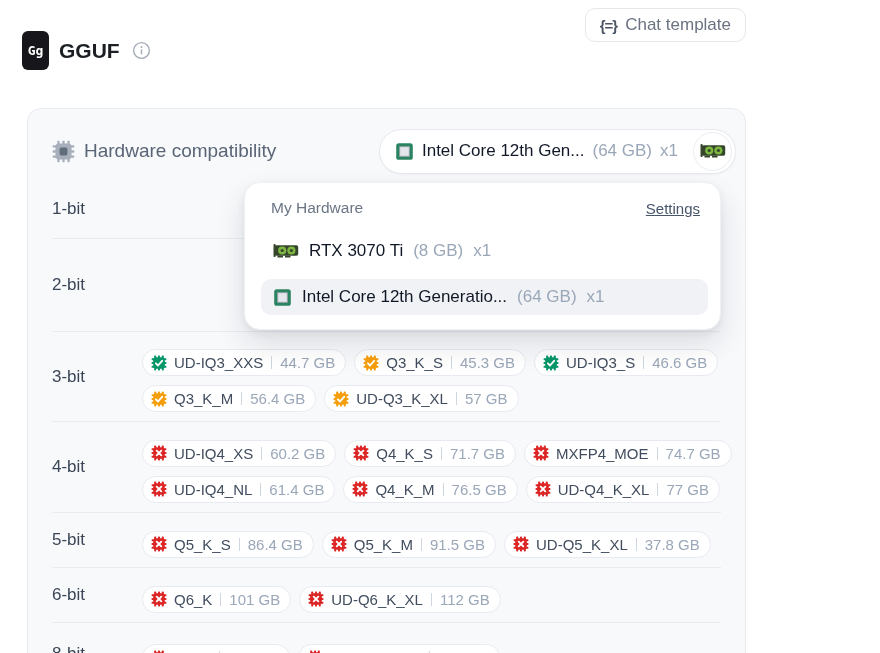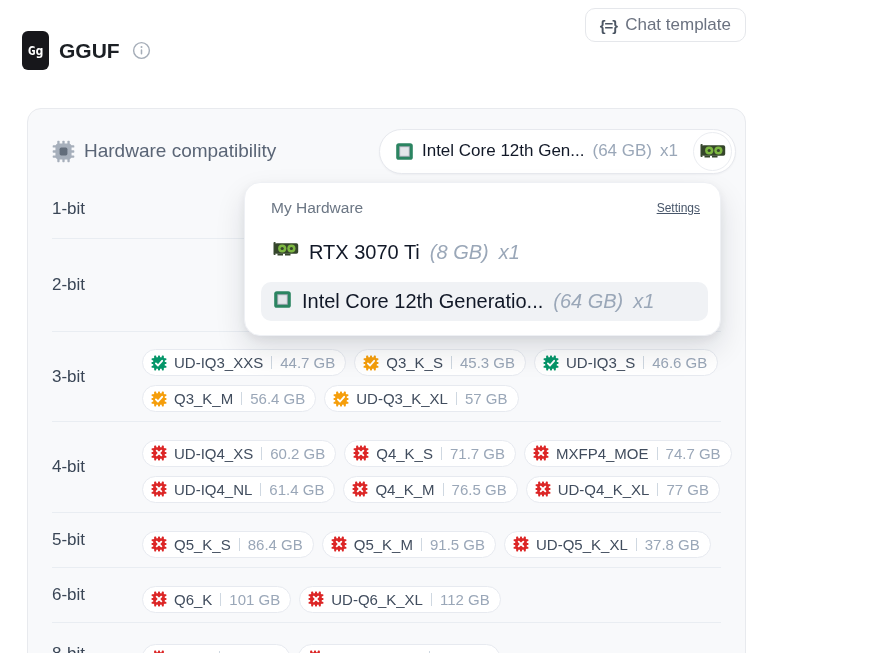--- a/index.html
+++ b/index.html
@@ -60,27 +60,27 @@
   .qname { color:#414d5e; font-weight:500; white-space:nowrap; }
   .qsep { width:1px; height:13px; background:#cfd8e1; margin:0 1px; }
   .qsize { color:#9aa7b8; white-space:nowrap; }
 
   
   .popover { position:absolute; left:216px; top:73px; width:477px; z-index:5; background:#fff;
     border:1px solid #eef0f4; border-radius:16px; padding:14px 12px 14px 16px;
     box-shadow:0 14px 30px rgba(15,23,42,.12), 0 3px 8px rgba(15,23,42,.06); }
   .pop-header { display:flex; justify-content:space-between; align-items:center; padding:2px 8px 0 10px; }
   .pop-title { font-size:15.5px; color:#6b7684; }
-  .pop-settings { font-size:12px; color:#475569; text-decoration:underline; cursor:pointer; }
-  .pop-item { display:flex; align-items:flex-start; gap:10px; padding:8px 12px; border-radius:10px;
-    margin-top:10px; font-size:20px; cursor:pointer; }
+  .pop-settings { font-size:15px; color:#475569; text-decoration:underline; cursor:pointer; }
+  .pop-item { display:flex; align-items:center; gap:10px; padding:8px 12px; border-radius:10px;
+    margin-top:10px; font-size:17px; cursor:pointer; }
   .pop-item:first-of-type { margin-top:16px; }
   .pop-item.selected { background:#f0f2f5; }
   .pop-item .pname { color:#111827; white-space:nowrap; }
-  .pop-item .pmem, .pop-item .pcount { color:#9aa7b8; white-space:nowrap;font-style:italic; }
+  .pop-item .pmem, .pop-item .pcount { color:#9aa7b8; white-space:nowrap; }
 </style>
 </head>
 <body>
 
 <div class="gguf-block">
   <div class="gguf-logo">Gg</div>
   <div class="gguf-title">GGUF</div>
   <span class="info-ic">
     <svg width="19" height="19" viewBox="0 0 20 20">
       <circle cx="10" cy="10" r="8.3" fill="none" stroke="#a5adb8" stroke-width="1.5"></circle>

